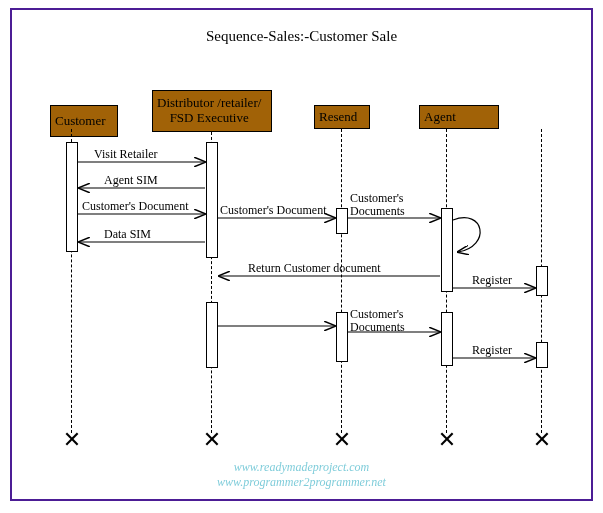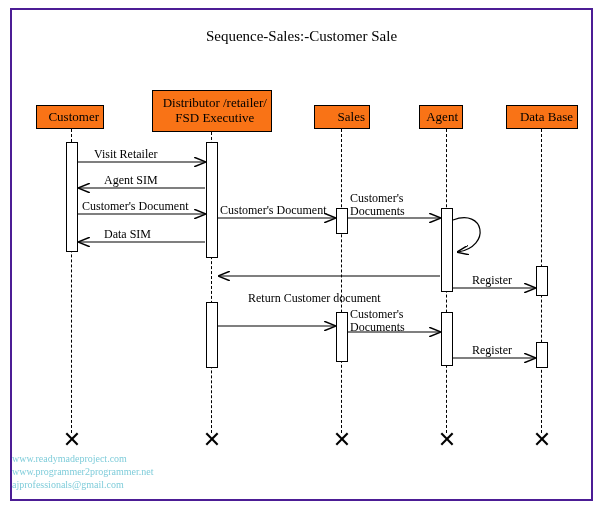--- a/index.html
+++ b/index.html
@@ -32,27 +32,27 @@
     border-left: 1.5px dashed #000;
   }
   .x-end {
     position: absolute;
     font-size: 22px;
     transform: translate(-50%, -50%);
   }
   .head-box {
     position: absolute;
     border: 1.5px solid #000;
-    background: #f97316;
+    background: #a16207;
     text-align: center;
     font-size: 13px;
     line-height: 1.15;
     display: flex;
     align-items: center;
-    justify-content: flex-end;
+    justify-content: flex-start;
     box-sizing: border-box;
     padding: 2px 4px;
   }
   .activation {
     position: absolute;
     width: 12px;
     border: 1.5px solid #000;
     background: #fff;
     box-sizing: border-box;
   }
@@ -69,48 +69,46 @@
   svg.arrows {
     position: absolute;
     left: 0; top: 0;
     width: 100%; height: 100%;
     pointer-events: none;
   }
   .watermark {
     position: absolute;
     bottom: 8px;
     left: 0; right: 0;
-    text-align: left;
-    font-size: 10px;
+    text-align: center;
+    font-size: 12px;
     color: rgba(64,180,200,0.9);
     opacity: 0.75;
     line-height: 1.3;
+    font-style: italic;
   }
 </style>
 </head>
 <body>
 
 <div class="frame">
   <div class="title">Sequence-Sales:-Customer Sale</div>
 
-  <div class="head-box" style="left:24px;  top:95px; width:68px;  height:24px;">
+  <div class="head-box" style="left:38px;  top:95px; width:68px;  height:32px;">
       <span>Customer</span>
     </div>
   <div class="head-box" style="left:140px; top:80px; width:120px; height:42px;">
       <span style="white-space:pre-line">Distributor /retailer/
 FSD Executive</span>
     </div>
   <div class="head-box" style="left:302px; top:95px; width:56px;  height:24px;">
-      <span>Sales</span>
+      <span>Resend</span>
     </div>
-  <div class="head-box" style="left:407px; top:95px; width:44px;  height:24px;">
+  <div class="head-box" style="left:407px; top:95px; width:80px;  height:24px;">
       <span>Agent</span>
-    </div>
-  <div class="head-box" style="left:494px; top:95px; width:72px;  height:24px;">
-      <span>Data Base</span>
     </div>
 
   <div class="lifeline-dash" style="left:59px;  top:119px; height:304px;"></div>
   <div class="lifeline-dash" style="left:199px; top:122px; height:301px;"></div>
   <div class="lifeline-dash" style="left:329px; top:119px; height:304px;"></div>
   <div class="lifeline-dash" style="left:434px; top:119px; height:304px;"></div>
   <div class="lifeline-dash" style="left:529px; top:119px; height:304px;"></div>
 
   <div class="x-end" style="left:60px;  top:430px;">✕</div>
   <div class="x-end" style="left:200px; top:430px;">✕</div>
@@ -150,24 +148,23 @@
     <line x1="441" y1="348" x2="523" y2="348" stroke="#000" stroke-width="1.2" marker-end="url(#ah)"></line>
   </svg>
 
   <div class="msg-label" style="left:82px;  top:138px;">Visit Retailer</div>
   <div class="msg-label" style="left:92px;  top:164px;">Agent SIM</div>
   <div class="msg-label" style="left:70px;  top:190px;">Customer's Document</div>
   <div class="msg-label" style="left:208px; top:194px;">Customer's Document</div>
   <div class="msg-label twoline" style="left:338px; top:182px; width:80px;">Customer's
 Documents</div>
   <div class="msg-label" style="left:92px;  top:218px;">Data SIM</div>
-  <div class="msg-label" style="left:236px; top:252px;margin-top:30px;">Return Customer document</div>
+  <div class="msg-label" style="left:236px; top:252px;">Return Customer document</div>
   <div class="msg-label" style="left:460px; top:264px;">Register</div>
   <div class="msg-label twoline" style="left:338px; top:298px; width:80px;">Customer's
 Documents</div>
   <div class="msg-label" style="left:460px; top:334px;">Register</div>
 
   <div class="watermark">
     <div>www.readymadeproject.com</div>
     <div>www.programmer2programmer.net</div>
-    <div>ajprofessionals@gmail.com</div>
   </div>
 </div>
 
 </body></html>

